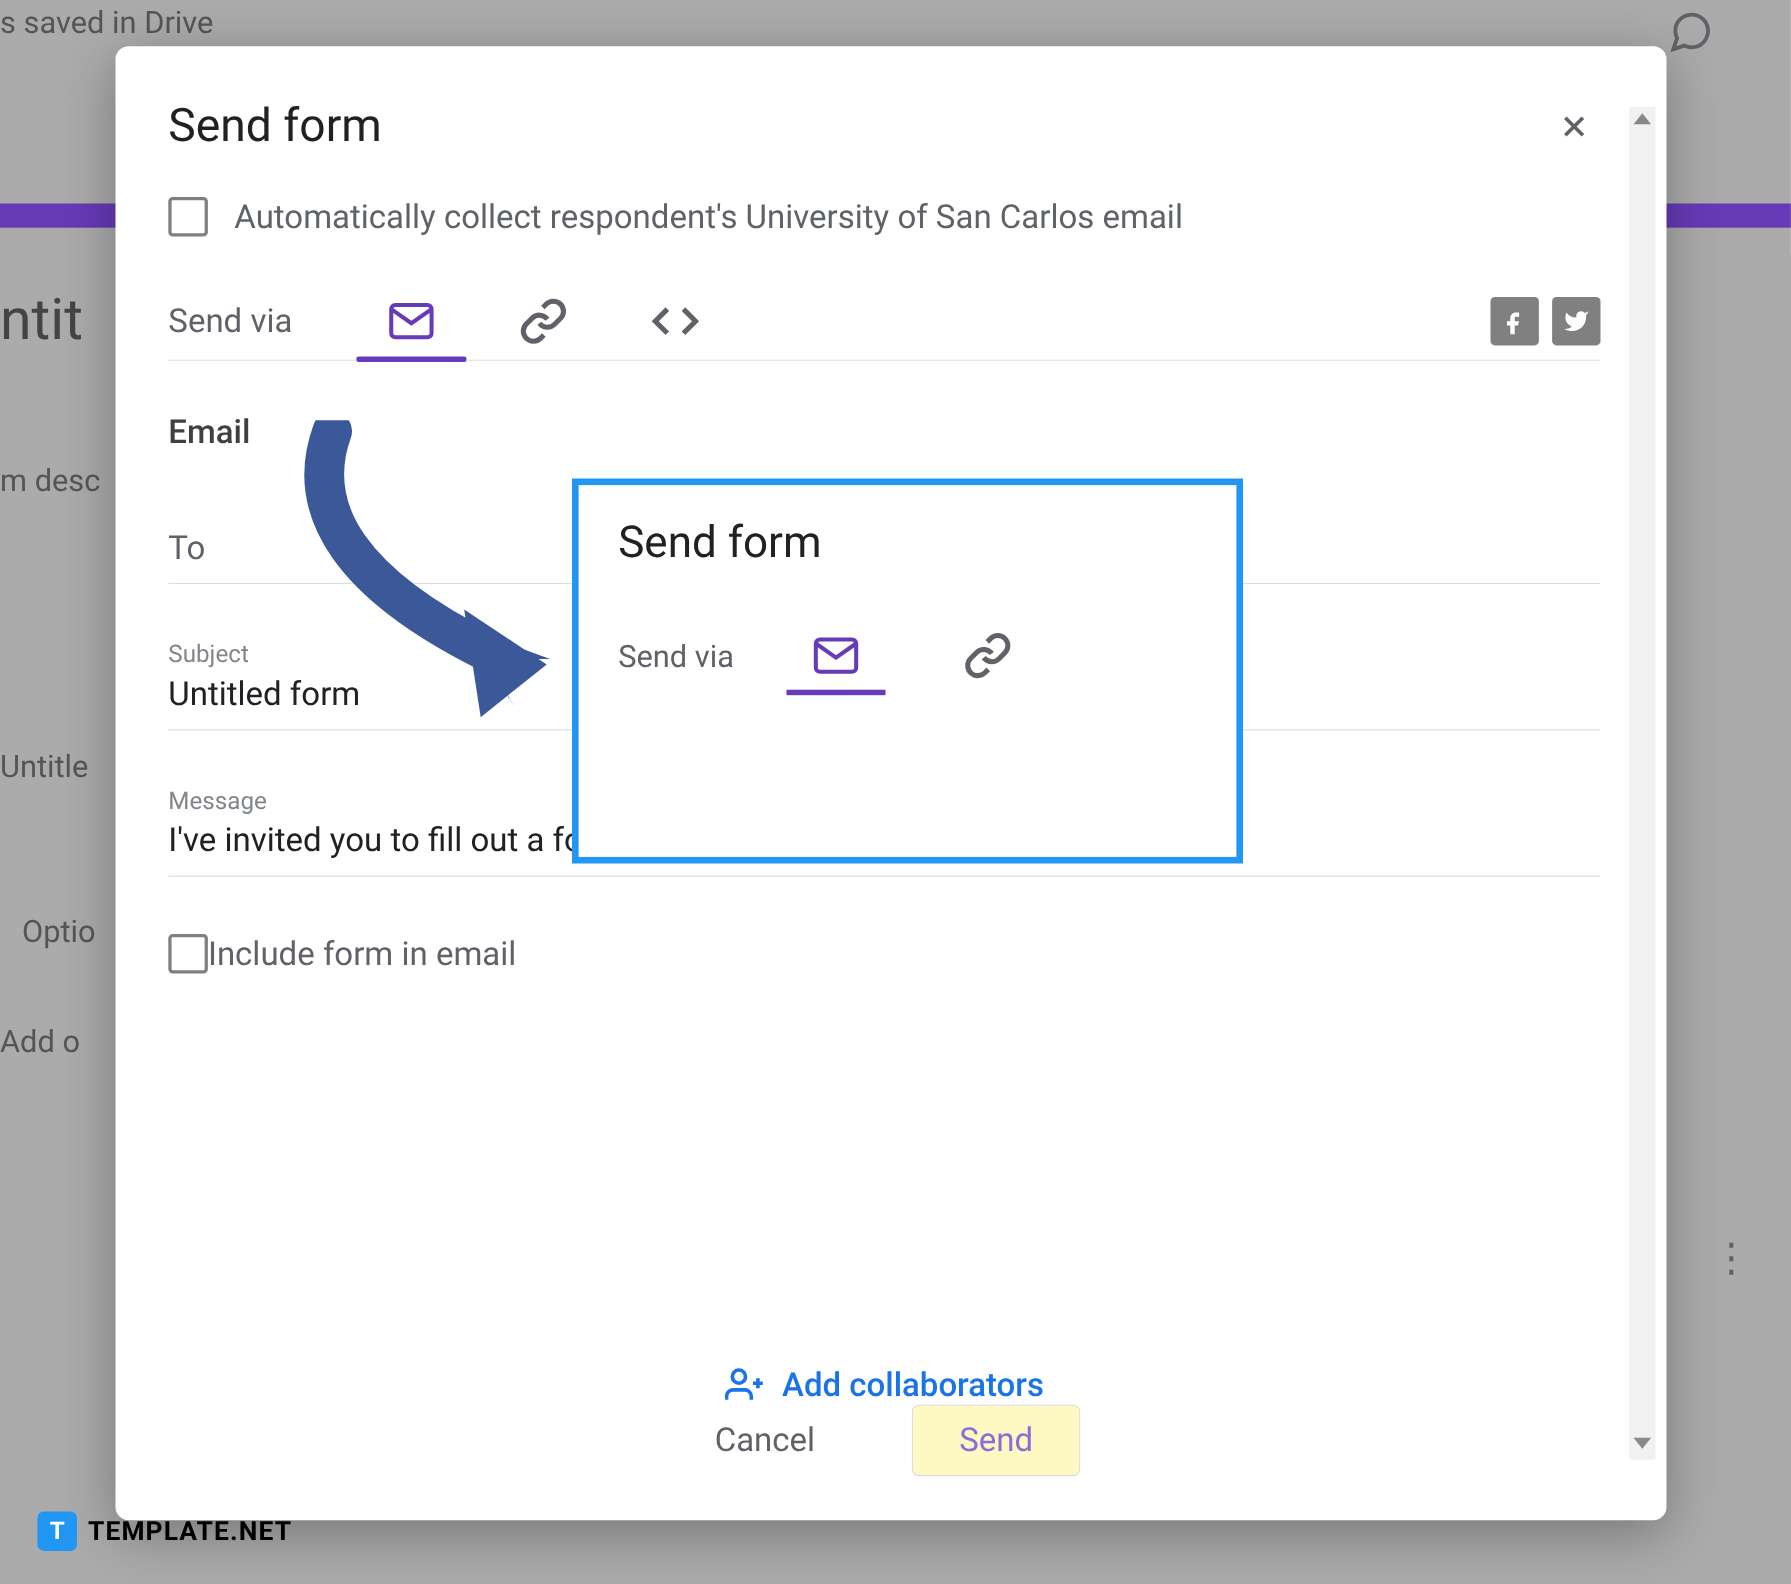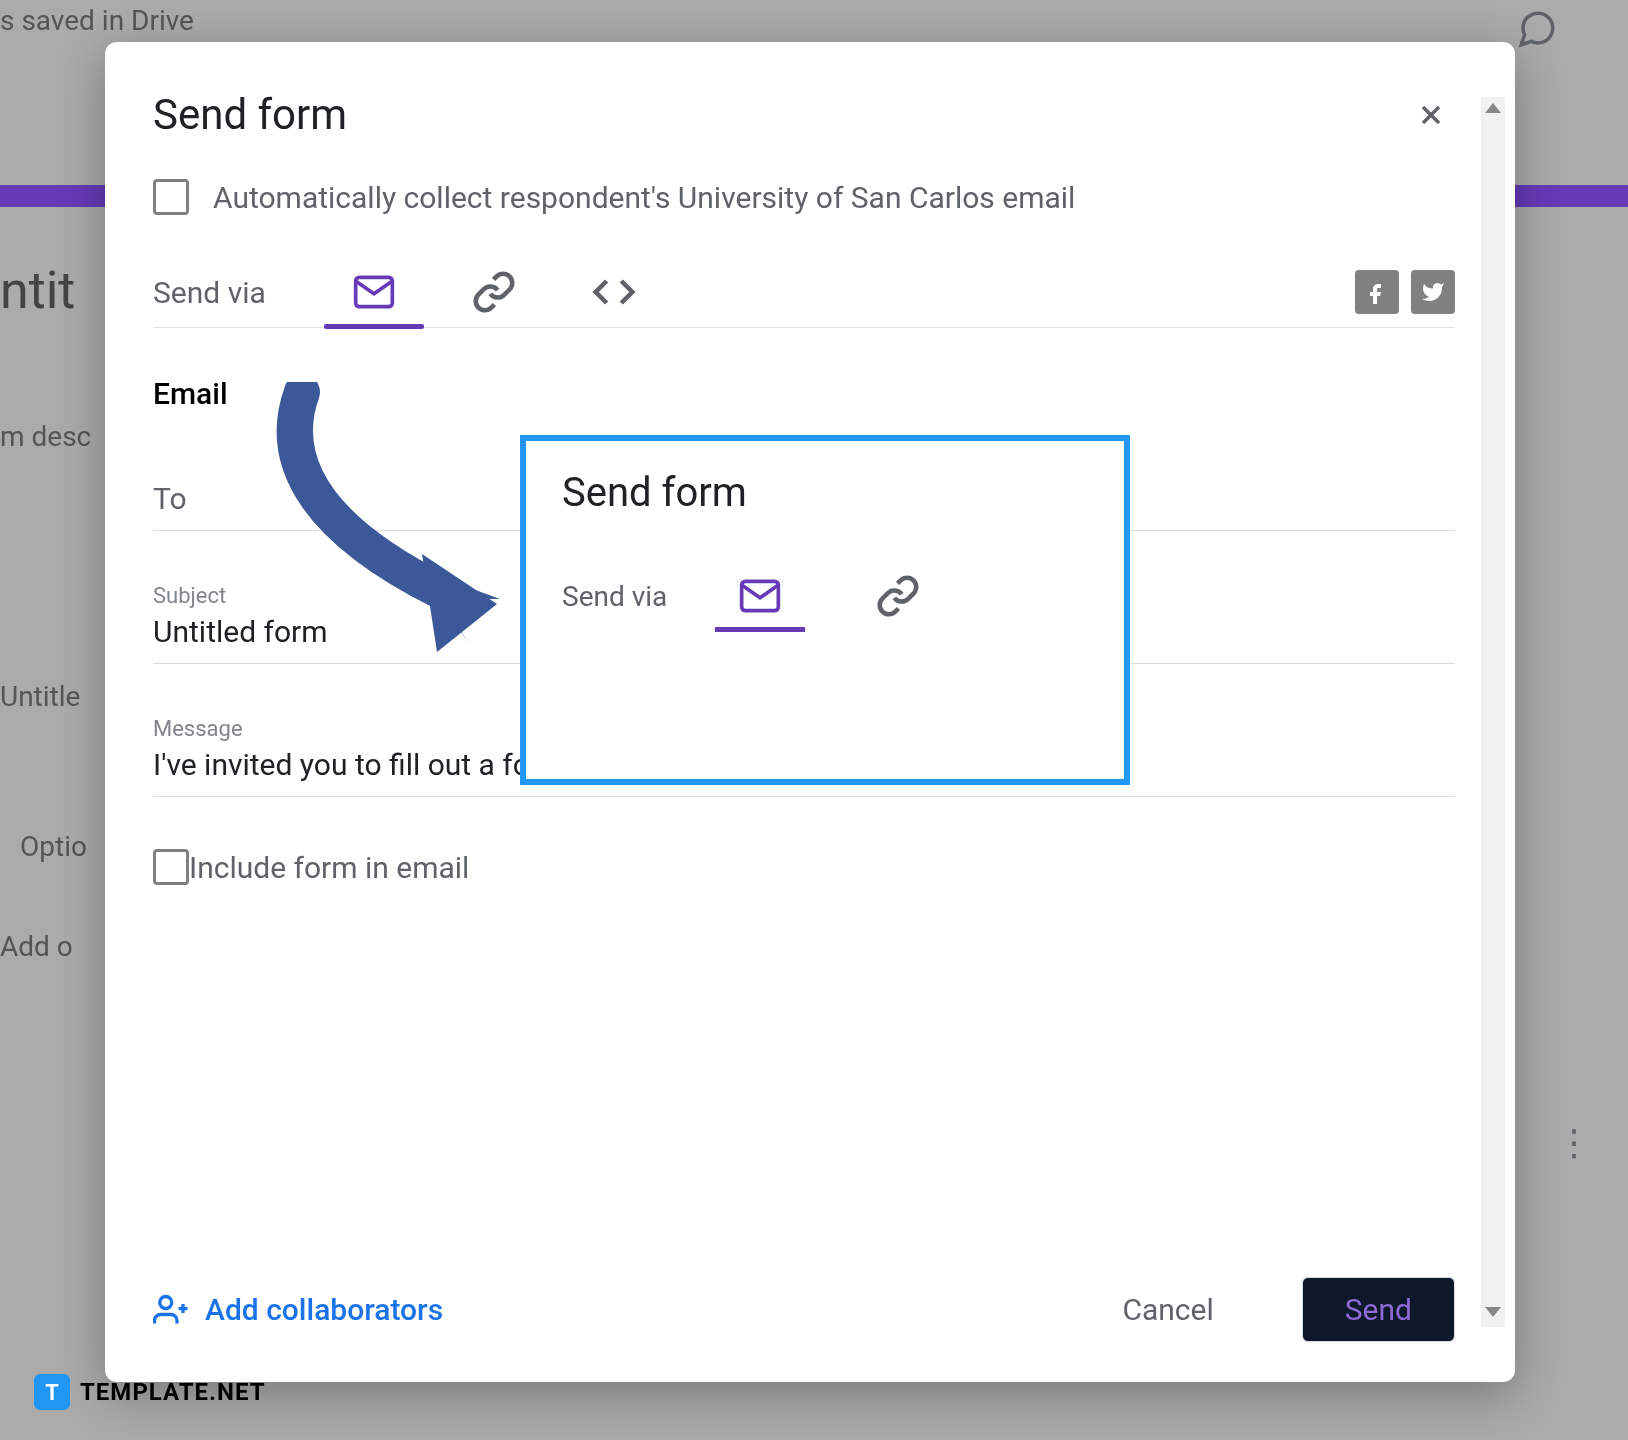--- a/index.html
+++ b/index.html
@@ -128,21 +128,21 @@
       border-radius: 4px;
       display: flex;
       align-items: center;
       justify-content: center;
       color: #fff;
       cursor: pointer;
     }
     .section-heading {
       font-size: 30px;
       font-weight: 500;
-      color: #000000;
+      color: #404040;
       margin-bottom: 60px;
     }
     .field {
       border-bottom: 1px solid #dadce0;
       padding: 10px 0 14px 0;
       margin-bottom: 42px;
     }
     .field-label-small {
       font-size: 22px;
       color: #80868b;
@@ -160,20 +160,21 @@
       display: flex;
       align-items: center;
       margin-top: 10px;
     }
     .footer {
       margin-top: auto;
       display: flex;
       align-items: center;
       justify-content: space-between;
       padding-top: 40px;
+      flex-direction: column;
     }
     .add-collab {
       display: flex;
       align-items: center;
       gap: 16px;
       color: #1a73e8;
       font-size: 30px;
       font-weight: 500;
       cursor: pointer;
     }
@@ -188,21 +189,21 @@
       cursor: pointer;
       padding: 14px 24px;
     }
     .send-btn {
       font-size: 30px;
       color: #8e6bd9;
       border: 1px solid #dadce0;
       border-radius: 6px;
       padding: 14px 42px;
       cursor: pointer;
-      background: #0f172a;
+      background: #fef9c3;
     }
     .scrollbar-track {
       position: absolute;
       top: 55px; right: 10px;
       width: 24px;
       bottom: 55px;
       background: #f1f1f1;
       border-radius: 2px;
     }
     .scrollbar-arrow {

